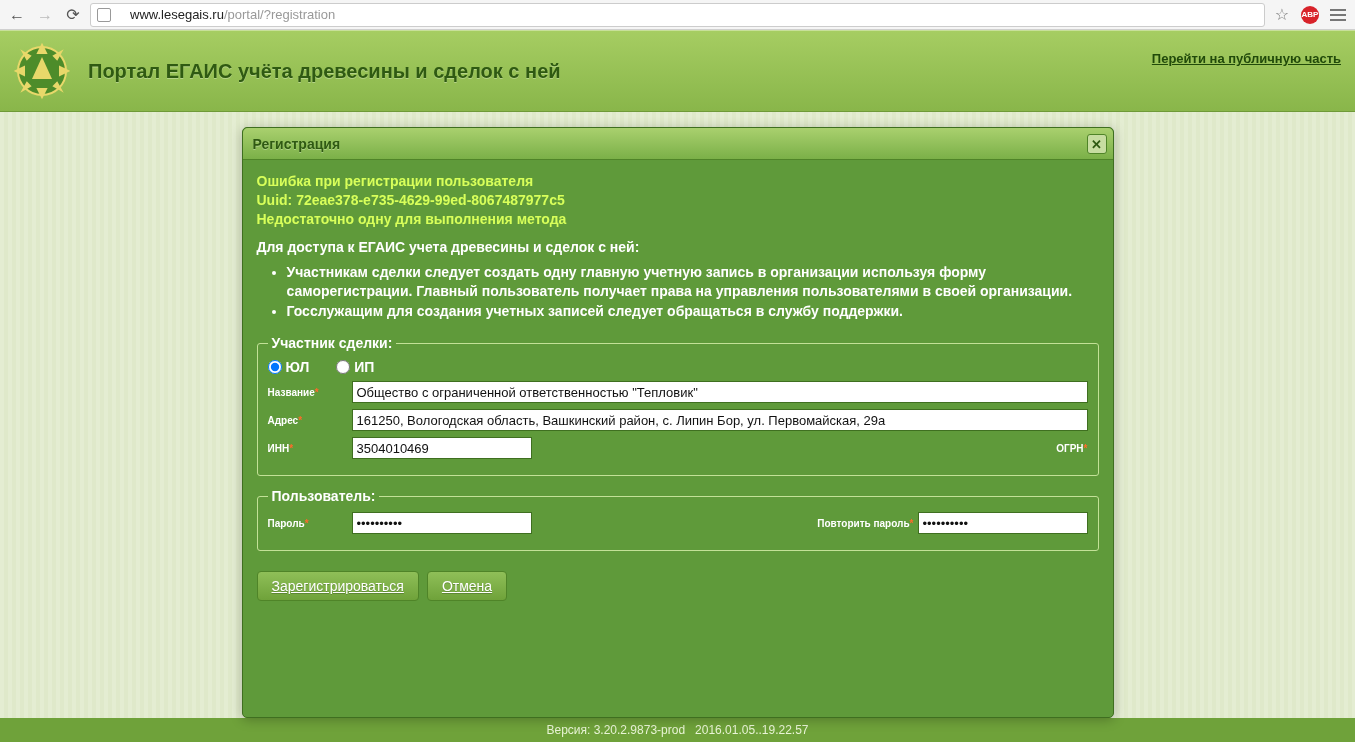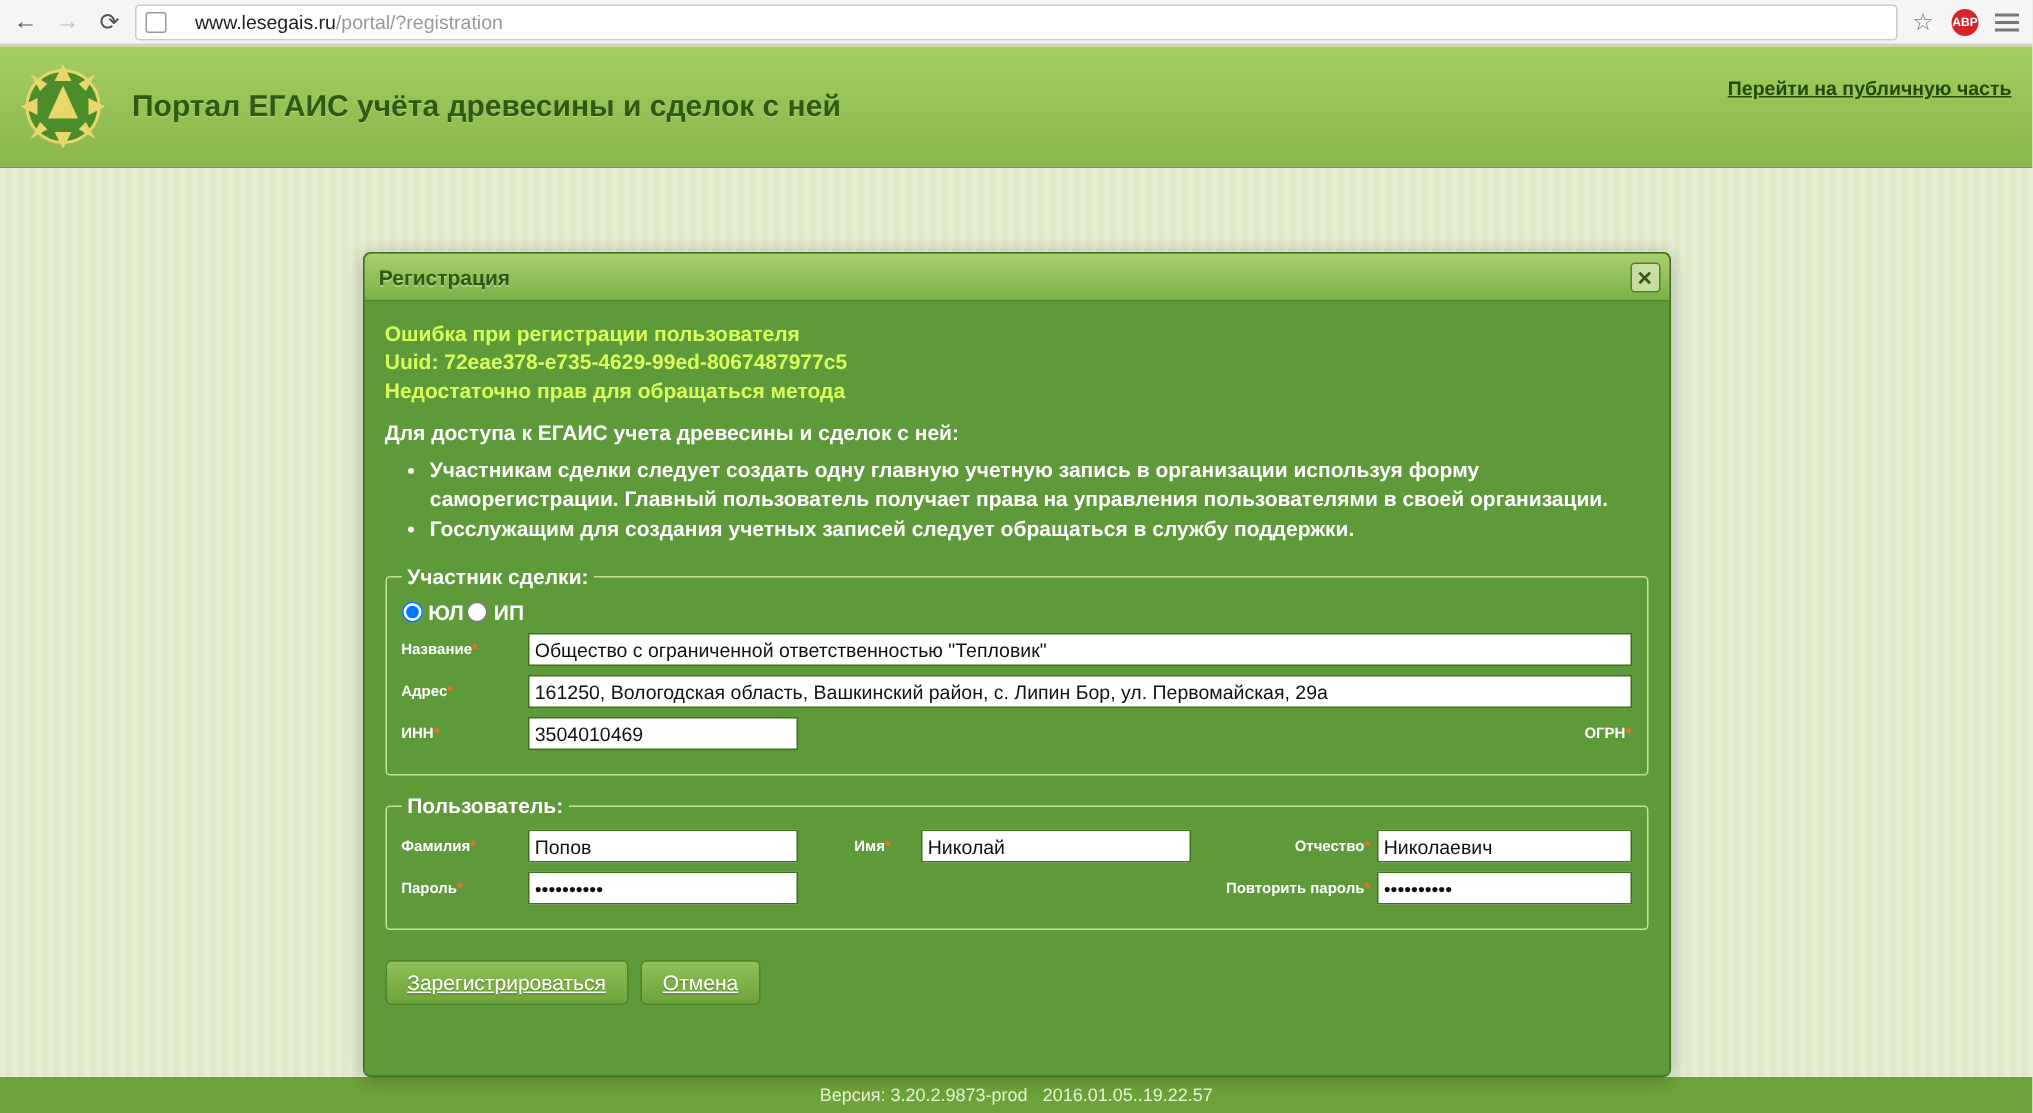--- a/index.html
+++ b/index.html
@@ -88,21 +88,21 @@
     font-weight: bold;
   }
 
   
   .content-area {
     height: calc(100% - 30px - 82px - 24px);
     background: repeating-linear-gradient(90deg, #e4edd2 0 4px, #dfe9ca 4px 8px);
     position: relative;
     display: flex;
     justify-content: center;
-    padding-top: 56px;
+    padding-top: 15px;
   }
 
   
   .footer {
     height: 24px;
     background: #6fa23a;
     color: #e9f4d6;
     font-size: 12px;
     display: flex;
     align-items: center;
@@ -153,21 +153,21 @@
   fieldset {
     border: 1px solid #c3e197;
     border-radius: 3px;
     padding: 8px 10px 10px;
     margin-bottom: 12px;
   }
   legend {
     padding: 0 4px;
     font-size: 14px; font-weight: bold; color: #fff;
   }
-  .radio-row { display: flex; gap: 2px; margin-bottom: 6px; align-items: center; }
+  .radio-row { display: flex; gap: 27px; margin-bottom: 6px; align-items: center; }
   .radio-row label { font-size: 14px; font-weight: bold; display: flex; align-items: center; gap: 4px; }
   .radio-row input { width: 14px; height: 14px; }
 
   .form-row { display: flex; align-items: center; margin-bottom: 6px; gap: 4px; }
   .form-row .lbl { width: 80px; font-size: 10px; font-weight: bold; position: relative; }
   .req { color: #ff6a2a; font-weight: bold; }
   input[type=text], input[type=password] {
     height: 22px;
     border: 1px solid #3f6f20;
     background: #fff;
@@ -247,21 +247,21 @@
     <div class="modal-header">
       <span class="modal-title">Регистрация</span>
       <div class="modal-close">
         <span>✕</span>
       </div>
     </div>
     <div class="modal-body">
       <div class="err-block">
         <div>Ошибка при регистрации пользователя</div>
         <div>Uuid: 72eae378-e735-4629-99ed-8067487977c5</div>
-        <div>Недостаточно прав для обращаться метода</div>
+        <div>Недостаточно одну для выполнения метода</div>
       </div>
       <div class="info-line">Для доступа к ЕГАИС учета древесины и сделок с ней:</div>
       <ul class="info-list">
         <li>Участникам сделки следует создать одну главную учетную запись в организации используя форму саморегистрации. Главный пользователь получает права на управления пользователями в своей организации.</li>
         <li>Госслужащим для создания учетных записей следует обращаться в службу поддержки.</li>
       </ul>
 
       <fieldset>
         <legend>Участник сделки:</legend>
         <div class="radio-row">
@@ -286,30 +286,20 @@
           <div class="lbl"><span>ИНН</span><span class="req">*</span></div>
           <input type="text" class="w-med" value="3504010469" style="">
           <div style="flex:1"></div>
           <div class="lbl" style="width:50px; text-align:right;"><span>ОГРН</span><span class="req">*</span></div>
         </div>
       </fieldset>
 
       <fieldset>
         <legend>Пользователь:</legend>
 
-        <div class="form-row">
-          <div class="lbl"><span>Фамилия</span><span class="req">*</span></div>
-          <input type="text" class="w-med" value="Попов" style="">
-          <div style="width:30px"></div>
-          <div class="lbl" style="width:40px;"><span>Имя</span><span class="req">*</span></div>
-          <input type="text" class="w-med" value="Николай" style="">
-          <div style="flex:1"></div>
-          <div class="lbl" style="width:78px; text-align:right;"><span>Отчество</span><span class="req">*</span></div>
-          <input type="text" class="w-sm" value="Николаевич" style="">
-        </div>
 
 
         <div class="form-row">
           <div class="lbl"><span>Пароль</span><span class="req">*</span></div>
           <input type="password" class="w-med" value="••••••••••" style="">
           <div style="flex:1"></div>
           <div class="lbl" style="width:150px; text-align:right;"><span>Повторить пароль</span><span class="req">*</span></div>
           <input type="password" class="w-sm" value="••••••••••" style="">
         </div>
       </fieldset>

